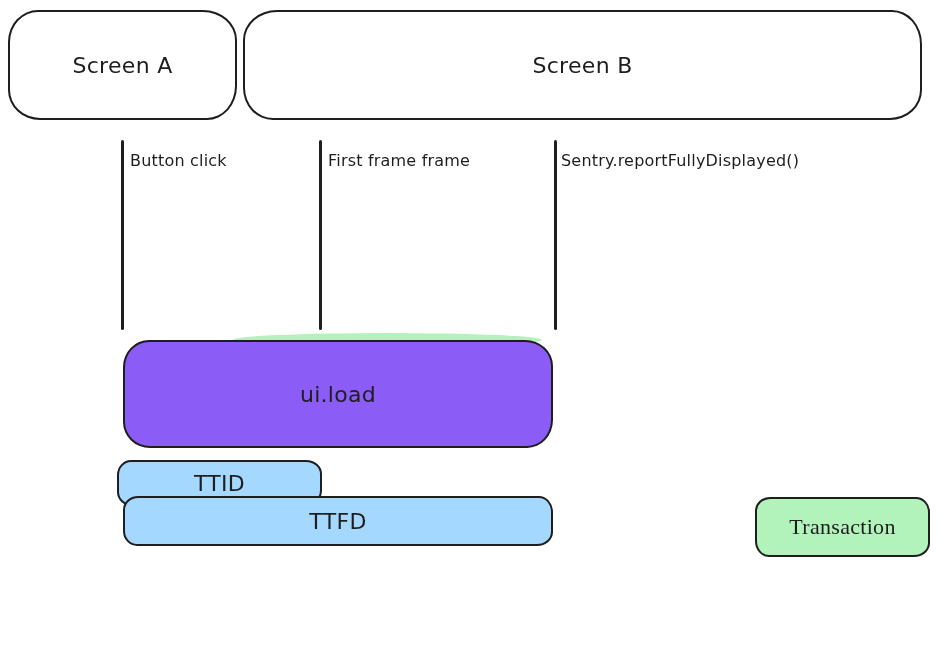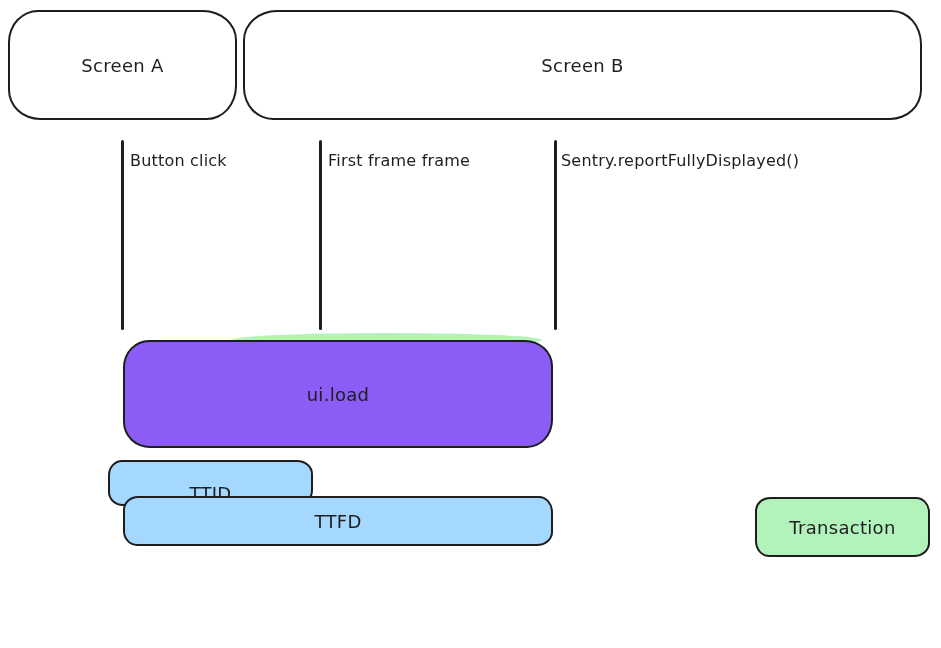--- a/index.html
+++ b/index.html
@@ -16,21 +16,21 @@
     color: #1e1e1e;
     overflow: hidden;
   }
   .box {
     position: absolute;
     box-sizing: border-box;
     border: 2.5px solid #1e1e1e;
     display: flex;
     align-items: center;
     justify-content: center;
-    font-size: 18px;
+    font-size: 22px;
     letter-spacing: 0.3px;
     background: #ffffff;
   }
   
   #screen-a { left: 8px;   top: 10px; width: 229px; height: 110px;
               border-radius: 30px 34px 30px 32px / 32px 30px 34px 30px; }
   #screen-b { left: 243px; top: 10px; width: 679px; height: 110px;
               border-radius: 34px 30px 32px 30px / 30px 34px 30px 32px; }
 
   
@@ -57,28 +57,28 @@
   #label-fully-displayed { left: 561px; }
 
   
   #ui-load { left: 123px; top: 340px; width: 430px; height: 108px;
              border-radius: 26px 28px 26px 27px / 27px 26px 28px 26px; }
   #ui-load-halo {
     position: absolute;
     left: 232px; top: 333px; width: 310px; height: 14px;
     border-radius: 50%;
   }
-  #ttid { left: 108px; top: 460px; width: 205px; height: 46px;
-          border-radius: 14px 16px 14px 15px / 15px 14px 16px 14px; align-items: flex-end; }
+  #ttid { left: 117px; top: 460px; width: 205px; height: 46px;
+          border-radius: 14px 16px 14px 15px / 15px 14px 16px 14px; }
   #ttfd { left: 123px; top: 496px; width: 430px; height: 50px;
           border-radius: 15px 14px 16px 14px / 14px 16px 14px 15px; }
 
   
   #legend-transaction { left: 755px; top: 497px; width: 175px; height: 60px;
-                        border-radius: 15px 14px 16px 14px / 14px 15px 14px 16px; }
+                        border-radius: 15px 14px 16px 14px / 14px 15px 14px 16px; font-family: Liberation Serif, serif; }
   #legend-span        { left: 755px; top: 575px; width: 175px; height: 62px;
                         border-radius: 14px 16px 14px 15px / 16px 14px 15px 14px; }
 
   .label-text { pointer-events: none; }
 </style>
 </head>
 <body>
 
 <div class="canvas">
 

